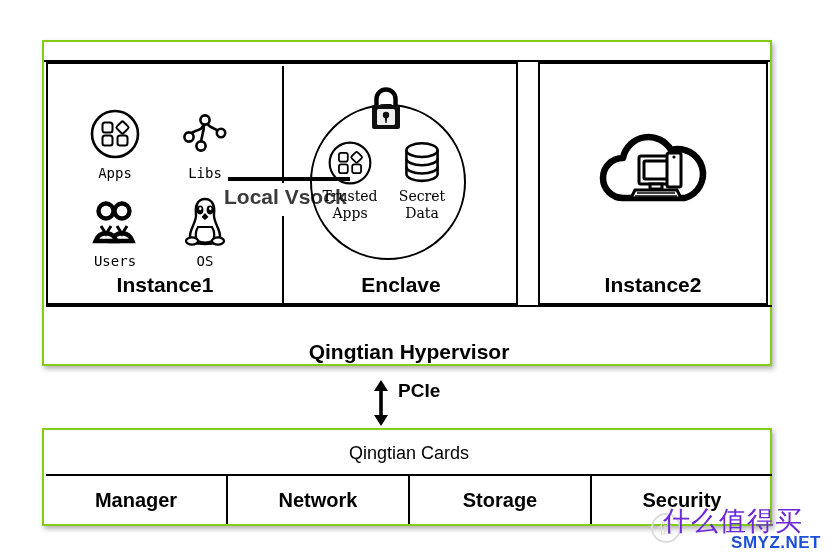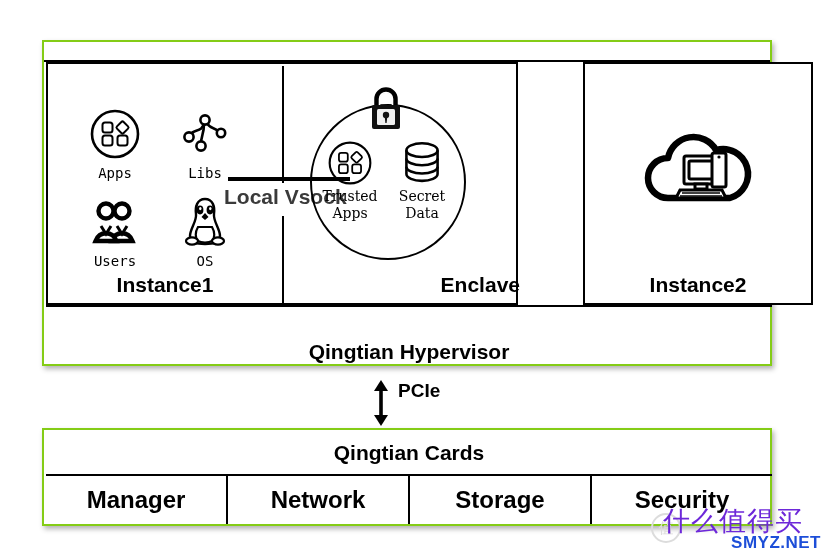--- a/index.html
+++ b/index.html
@@ -13,36 +13,36 @@
   
   .box{position:absolute;box-sizing:border-box;border:2px solid #84cc16;background:#fff;
        box-shadow:2px 3px 5px rgba(0,0,0,0.30);}
   .inner{position:absolute;box-sizing:border-box;border:2px solid #000;background:#fff;}
 
   
   #compute-block{left:42px;top:40px;width:730px;height:326px;}
   #compute-header-strip{left:0px;top:0px;width:726px;height:20px;border:none;border-bottom:2px solid #000;}
 
   #panel-instance1-enclave{left:2px;top:20px;width:472px;height:243px;}
-  #panel-instance2{left:494px;top:20px;width:230px;height:243px;margin-left:45px;}
+  #panel-instance2{left:494px;top:20px;width:230px;height:243px;}
 
   
   .split-top{position:absolute;left:234px;top:2px;width:0;height:117px;border-left:2px solid #000;}
   .split-bot{position:absolute;left:234px;top:152px;width:0;height:89px;border-left:2px solid #000;}
 
   
   #hypervisor-strip{position:absolute;left:2px;top:263px;width:726px;height:59px;
       border-top:2px solid #000;box-sizing:border-box;display:flex;align-items:flex-end;justify-content:center;}
   .strip-label{font-weight:bold;font-size:21px;letter-spacing:0px;}
 
   
   .panel-footer{position:absolute;bottom:6px;left:0;width:100%;text-align:center;
                 font-weight:bold;font-size:21px;}
   #foot-instance1{left:0;width:234px;margin-top:46px;}
-  #foot-enclave{left:234px;width:238px;text-align:right;}
+  #foot-enclave{left:234px;width:238px;}
 
   
   #instance1-icons{position:absolute;left:22px;top:38px;width:190px;height:180px;}
   .icon-cell{position:absolute;width:90px;text-align:center;}
   .icon-art{height:58px;display:flex;align-items:flex-end;justify-content:center;}
   .icon-caption{font-family:"DejaVu Sans Mono","Liberation Mono",monospace;
                 font-size:14px;margin-top:5px;letter-spacing:0px;}
   #cell-apps{left:0px;top:0px;}
   #cell-libs{left:90px;top:0px;}
   #cell-users{left:0px;top:88px;}
@@ -69,24 +69,24 @@
   
   #pcie-group{position:absolute;left:372px;top:380px;width:120px;height:46px;
               display:flex;gap:8px;}
   #pcie-label{font-weight:bold;font-size:19px;}
 
   
   #cards-block{left:42px;top:428px;width:730px;height:98px;}
   #cards-title-row{position:absolute;left:2px;top:2px;width:726px;height:44px;
       display:flex;align-items:center;justify-content:center;box-sizing:border-box;
       border-bottom:2px solid #000;}
-  #cards-title{font-weight:bold;font-size:21px;}
+  #cards-title{font-weight:normal;font-size:18px;}
   #cards-row{position:absolute;left:2px;top:46px;width:726px;height:48px;display:flex;box-sizing:border-box;}
   .card-cell{flex:1 1 0;display:flex;align-items:center;justify-content:center;
-             border-right:2px solid #000;box-sizing:border-box;font-weight:bold;font-size:24px;}
+             border-right:2px solid #000;box-sizing:border-box;font-weight:bold;font-size:20px;}
   .card-cell:last-child{border-right:none;border-radius:18px;}
 
   
   #watermark{position:absolute;right:4px;bottom:2px;width:175px;height:52px;pointer-events:none;}
   #wm-cn{position:absolute;right:28px;bottom:18px;font-size:27px;color:#6d28d9;
          font-family:"DejaVu Sans",sans-serif;white-space:nowrap;letter-spacing:1px;}
   #wm-en{position:absolute;right:10px;bottom:4px;font-size:17px;color:#1d4ed8;
          font-family:"Liberation Sans",sans-serif;font-weight:bold;letter-spacing:0.5px;}
   #wm-circle{position:absolute;right:150px;bottom:14px;width:26px;height:26px;
              border:2px solid #dcdcdc;border-radius:50%;color:#dcdcdc;font-size:15px;

